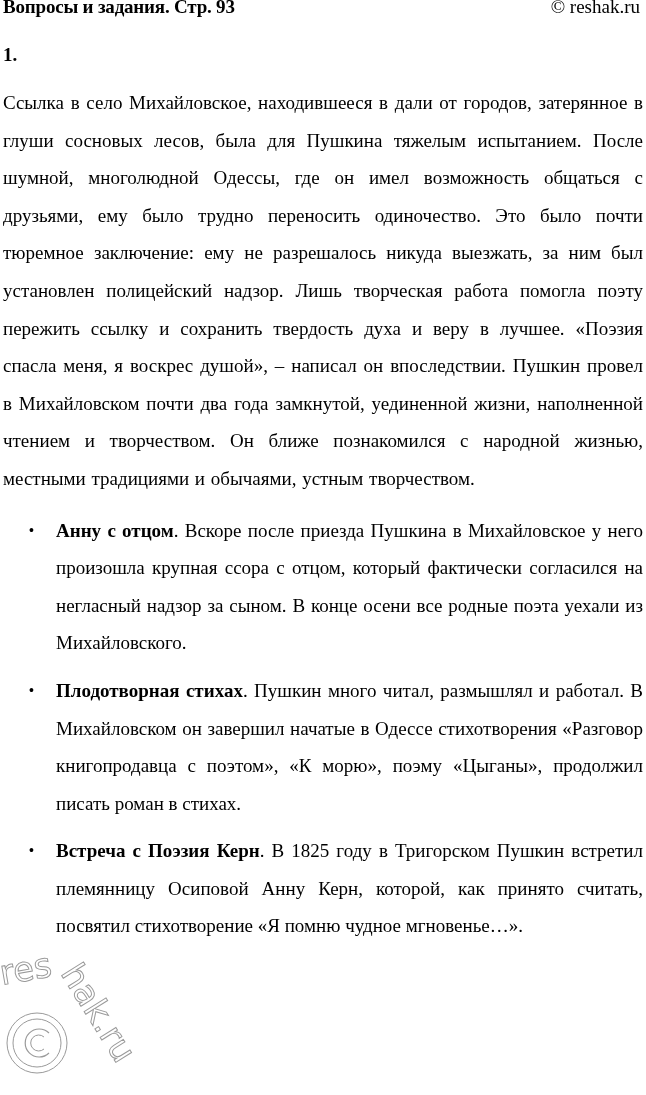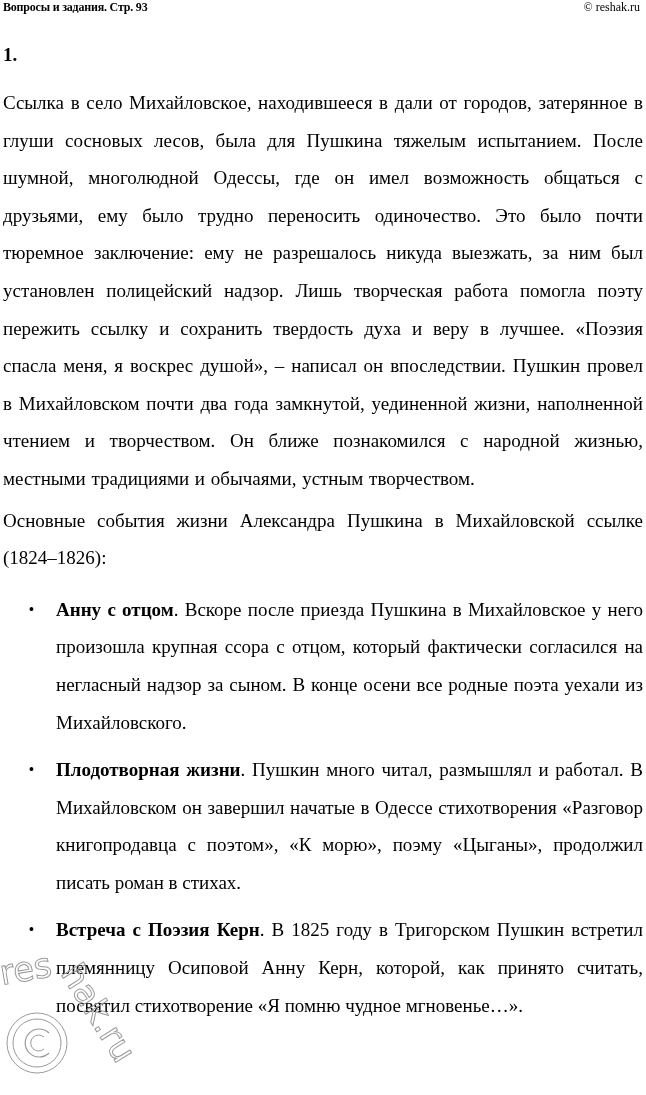--- a/index.html
+++ b/index.html
@@ -14,21 +14,21 @@
       overflow: hidden;
       font-family: "Liberation Serif", "DejaVu Serif", serif;
       color: #000000;
     }
     .header {
       position: absolute;
       left: 0;
       top: 0;
       width: 646px;
       height: 24px;
-      font-size: 12px;
+      font-size: 19px;
       line-height: 20px;
     }
     .header-title {
       position: absolute;
       left: 3px;
       top: -3px;
       font-weight: bold;
       letter-spacing: -0.2px;
     }
     .header-site {
@@ -99,30 +99,29 @@
 
 <div class="header">
   <span class="header-title">Вопросы и задания. Стр. 93</span>
   <span class="header-site">© reshak.ru</span>
 </div>
 
 <div class="task-number">1.</div>
 
 <div class="content">
   <p class="para">Ссылка в село Михайловское, находившееся в дали от городов, затерянное в глуши сосновых лесов, была для Пушкина тяжелым испытанием. После шумной, многолюдной Одессы, где он имел возможность общаться с друзьями, ему было трудно переносить одиночество. Это было почти тюремное заключение: ему не разрешалось никуда выезжать, за ним был установлен полицейский надзор. Лишь творческая работа помогла поэту пережить ссылку и сохранить твердость духа и веру в лучшее. «Поэзия спасла меня, я воскрес душой», – написал он впоследствии. Пушкин провел в Михайловском почти два года замкнутой, уединенной жизни, наполненной чтением и творчеством. Он ближе познакомился с народной жизнью, местными традициями и обычаями, устным творчеством.</p>
-  <p class="para">Основные события жизни Александра Пушкина в Михайловской ссылке (1824–1826):</p>
 
   <ul class="events">
     <li class="event">
       <span class="event-bullet">•</span>
       <span class="event-title">Анну с отцом</span><span>. Вскоре после приезда Пушкина в Михайловское у него произошла крупная ссора с отцом, который фактически согласился на негласный надзор за сыном. В конце осени все родные поэта уехали из Михайловского.</span>
     </li>
     <li class="event">
       <span class="event-bullet">•</span>
-      <span class="event-title">Плодотворная жизни</span><span>. Пушкин много читал, размышлял и работал. В Михайловском он завершил начатые в Одессе стихотворения «Разговор книгопродавца с поэтом», «К морю», поэму «Цыганы», продолжил писать роман в стихах.</span>
+      <span class="event-title">Плодотворная стихах</span><span>. Пушкин много читал, размышлял и работал. В Михайловском он завершил начатые в Одессе стихотворения «Разговор книгопродавца с поэтом», «К морю», поэму «Цыганы», продолжил писать роман в стихах.</span>
     </li>
     <li class="event">
       <span class="event-bullet">•</span>
       <span class="event-title">Встреча с Поэзия Керн</span><span>. В 1825 году в Тригорском Пушкин встретил племянницу Осиповой Анну Керн, которой, как принято считать, посвятил стихотворение «Я помню чудное мгновенье…».</span>
     </li>
   </ul>
 </div>
 
 <div class="watermark">
   <svg width="200" height="150" viewBox="0 0 200 150">

